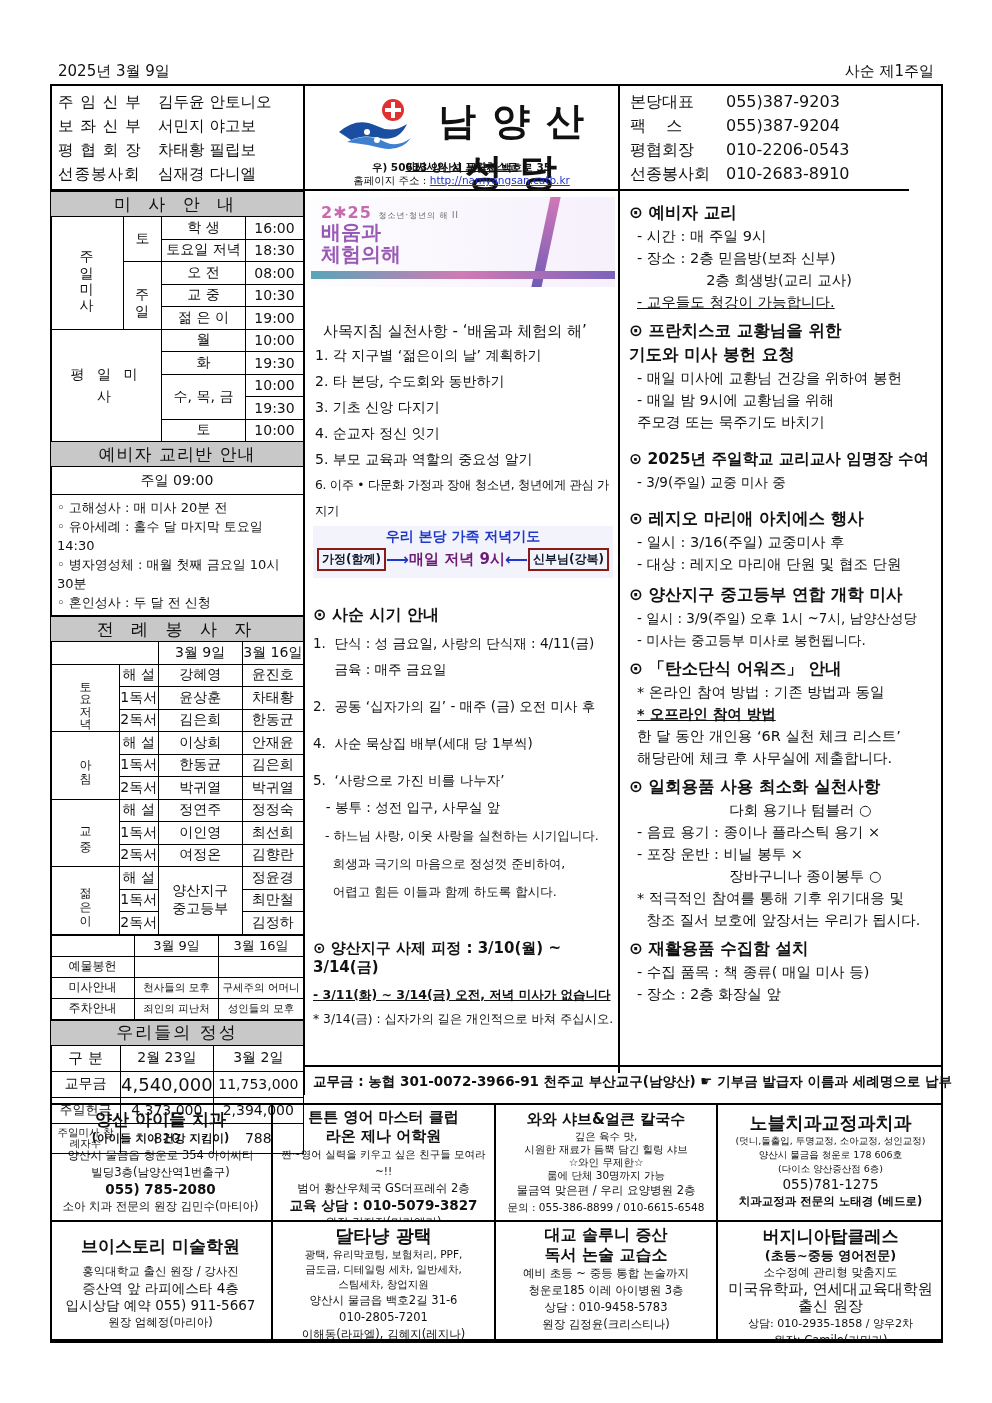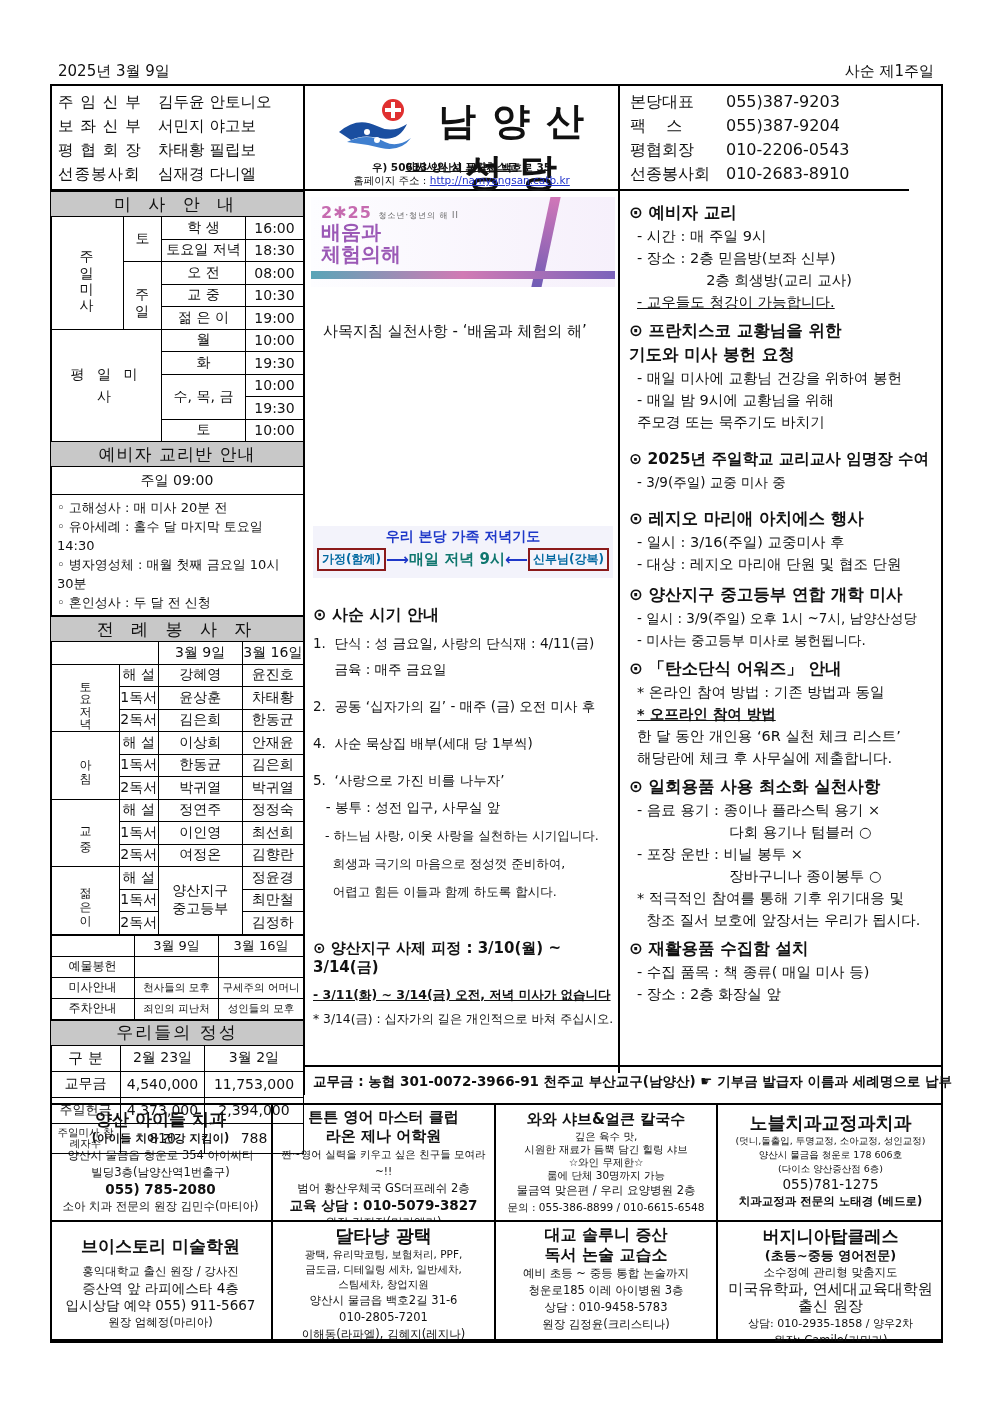--- a/index.html
+++ b/index.html
@@ -33,22 +33,22 @@
 .b-top{position:absolute;left:10px;top:6px;font-size:16px;font-weight:bold;color:#c66bb0;letter-spacing:1px}
 .b-top small{font-size:8px;color:#666;font-weight:normal}
 .b-main{position:absolute;left:10px;top:24px;font-size:20px;line-height:22px;font-weight:bold;color:#9b59b6}
 .b-cross{position:absolute;left:230px;top:-4px;width:10px;height:98px;background:linear-gradient(180deg,#d478b8,#6d5bb5);transform:rotate(12deg)}
 .b-bar{position:absolute;left:0;top:74px;width:304px;height:8px;background:linear-gradient(90deg,#59a5b7,#d17ab4,#7b63bb)}
 .mg{position:absolute;left:10px;font-size:14.5px;line-height:26px}
 .mg-title{left:18px;top:127px;font-size:15px}
 .prayer{position:absolute;left:8px;top:335px;width:300px;height:52px;background:#f3f3fb;text-align:center}
 .prayer .t{color:#1f38c9;font-weight:bold;font-size:14px;margin-top:2px}
 .prayer .r{display:flex;justify-content:space-between;align-items:center;padding:0 4px;margin-top:2px}
-.pbox{border:2px solid #8b1a1a;color:#0369a1;font-weight:bold;font-size:12px;padding:1px 3px}
-.pmid{color:#0f766e;font-weight:bold;font-size:15px}
+.pbox{border:2px solid #8b1a1a;color:#0f172a;font-weight:bold;font-size:12px;padding:1px 3px}
+.pmid{color:#701a75;font-weight:bold;font-size:15px}
 .arrow{color:#1f38c9;font-weight:bold}
 .sec-h{font-size:16px;font-weight:bold}
 .txt{font-size:13.5px;line-height:19px}
 
 .rcol{left:621px;top:191px;width:322px;height:882px;padding:6px 8px}
 .rh{font-size:16.5px;font-weight:bold;margin-top:4px;line-height:24px}
 .rt{font-size:14.5px;line-height:22px;padding-left:8px}
 
 .don{left:304px;top:1065px;width:639px;height:30px;border-top:2px solid #000;border-left:1px solid #000;font-size:13.5px;padding:6px 8px;font-weight:bold;white-space:nowrap}
 
@@ -289,21 +289,21 @@
         <tr>
           <td colspan="3" class="ghead" style="letter-spacing:2px">우리들의 정성</td>
         </tr>
     <tr>
           <td style="width:70px;height:26px;font-size:15px">구  분</td>
           <td style="width:84px">2월 23일</td>
           <td>3월 2일</td>
         </tr>
     <tr>
           <td style="height:26px;font-size:14px">교무금</td>
-          <td style="font-size:14px">4,540,000</td>
+          <td style="font-size:18px">4,540,000</td>
           <td style="font-size:14px">11,753,000</td>
         </tr>
     <tr>
           <td style="height:26px;font-size:13px">주일헌금</td>
           <td style="font-size:14px">4,373,000</td>
           <td style="font-size:14px">2,394,000</td>
         </tr>
     <tr>
           <td style="height:30px;font-size:10.5px;line-height:11px;padding:0 6px">주일미사 참례자수</td>
           <td style="font-size:14px">810</td>
@@ -317,20 +317,29 @@
   <div class="banner">
     <div class="b-top"><span>2✱25</span> <small>청소년·청년의 해 II</small></div>
     <div class="b-main">
         <div>배움과</div>
         <div>체험의해</div>
       </div>
     <div class="b-cross"></div>
     <div class="b-bar"></div>
   </div>
   <div class="mg mg-title">사목지침 실천사항 - ‘배움과 체험의 해’</div>
+  <div class="mg" style="top:151px;font-size:14px">
+    <div>1. 각 지구별 ‘젊은이의 날’ 계획하기</div>
+    <div>2. 타 본당, 수도회와 동반하기</div>
+    <div>3. 기초 신앙 다지기</div>
+    <div>4. 순교자 정신 잇기</div>
+    <div>5. 부모 교육과 역할의 중요성 알기</div>
+    <div style="font-size:12.3px;letter-spacing:-0.3px">6. 이주 • 다문화 가정과 장애 청소년, 청년에게 관심 가지기</div>
+    <div>7. ‘공동의 집 살리기’에 동참하기</div>
+  </div>
   <div class="prayer">
     <div class="t">우리 본당 가족 저녁기도</div>
     <div class="r">
       <span class="pbox">가정(함께)</span>
       <span class="arrow">⟶</span>
       <span class="pmid">매일 저녁 9시</span>
       <span class="arrow">⟵</span>
       <span class="pbox">신부님(강복)</span>
     </div>
   </div>
@@ -384,22 +393,22 @@
   </div>
   <div style="margin-top:6px">
     <div class="rh">⊙ 「탄소단식 어워즈」 안내</div>
     <div class="rt">* 온라인 참여 방법 : 기존 방법과 동일</div>
     <div class="rt" style="text-decoration:underline;font-weight:bold">* 오프라인 참여 방법</div>
     <div class="rt">한 달 동안 개인용 ‘6R 실천 체크 리스트’</div>
     <div class="rt">해당란에 체크 후 사무실에 제출합니다.</div>
   </div>
   <div style="margin-top:6px">
     <div class="rh">⊙ 일회용품 사용 최소화 실천사항</div>
+    <div class="rt" style="white-space:pre">                    다회 용기나 텀블러 ○</div>
     <div class="rt">- 음료 용기 : 종이나 플라스틱 용기 ×</div>
-    <div class="rt" style="white-space:pre">                    다회 용기나 텀블러 ○</div>
     <div class="rt">- 포장 운반 : 비닐 봉투 ×</div>
     <div class="rt" style="white-space:pre">                    장바구니나 종이봉투 ○</div>
     <div class="rt">* 적극적인 참여를 통해 기후 위기대응 및</div>
     <div class="rt" style="white-space:pre">  창조 질서 보호에 앞장서는 우리가 됩시다.</div>
   </div>
   <div style="margin-top:6px">
     <div class="rh">⊙ 재활용품 수집함 설치</div>
     <div class="rt">- 수집 품목 : 책 종류( 매일 미사 등)</div>
     <div class="rt">- 장소 : 2층 화장실 앞</div>
   </div>

